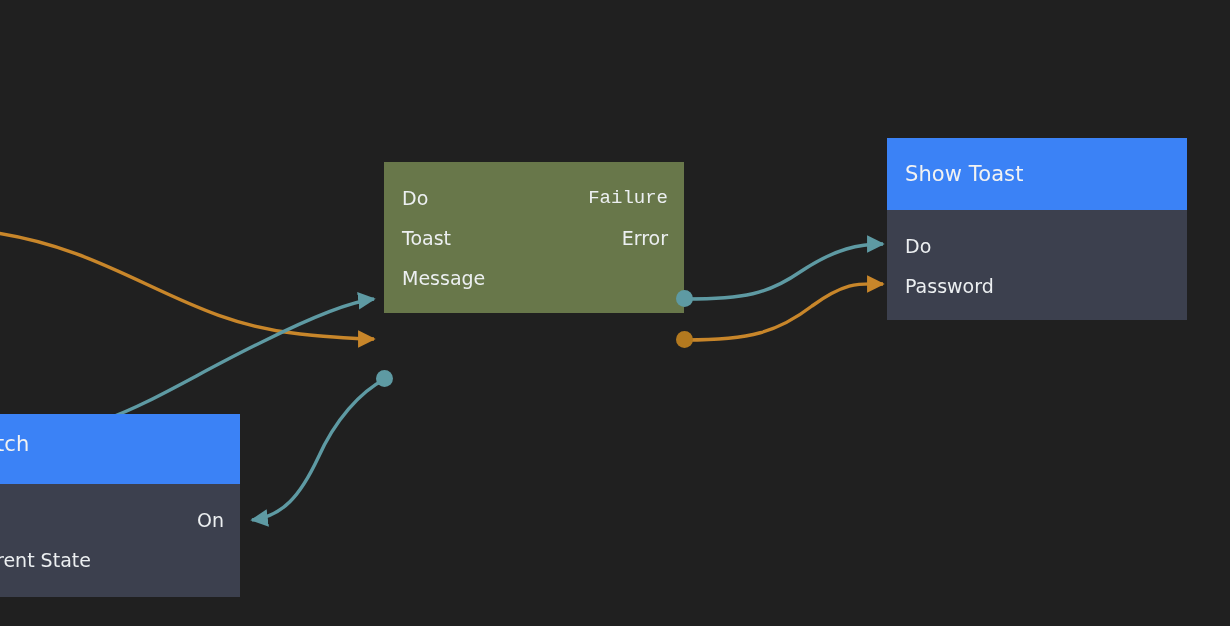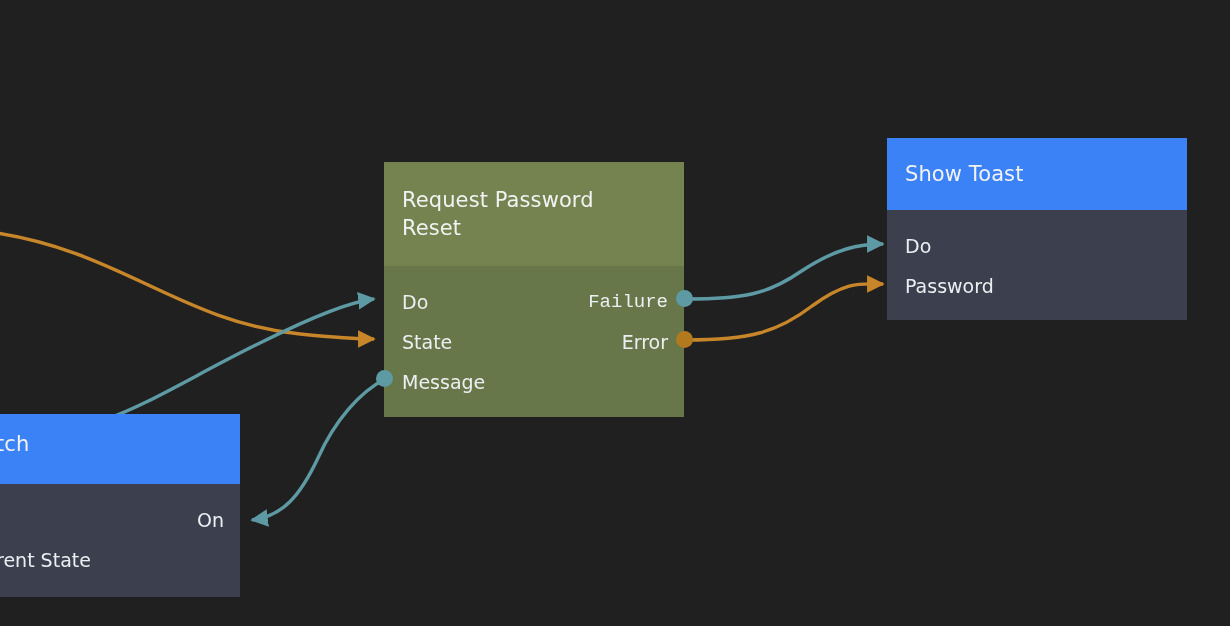--- a/index.html
+++ b/index.html
@@ -111,31 +111,27 @@
       <div class="port-row port-out" style="top:26px; right:16px;">
         <span class="port-label">On</span>
       </div>
       <div class="port-row port-in" style="top:66px; left:18px;">
         <span class="port-label">rent State</span>
       </div>
     </div>
   </div>
 
   <div class="node node-green" style="left:384px; top:162px; width:300px; height:255px;">
-    <div class="node-header" style="height:104px; padding:24px 18px 0 18px;">
-      <span class="node-title">Request Password
-Reset</span>
-    </div>
     <div class="node-body" style="height:151px;">
 
       <div class="port-row port-in" style="top:26px; left:18px;">
         <span class="port-label">Do</span>
       </div>
       <div class="port-row port-in" style="top:66px; left:18px;">
-        <span class="port-label">State</span>
+        <span class="port-label">Toast</span>
       </div>
       <div class="port-row port-in" style="top:106px; left:18px;">
         <span class="port-label">Message</span>
       </div>
 
       <div class="port-row port-out" style="top:26px; right:16px;font-family:Liberation Mono, monospace;">
         <span class="port-label">Failure</span>
       </div>
       <div class="port-row port-out" style="top:66px; right:16px;">
         <span class="port-label">Error</span>

